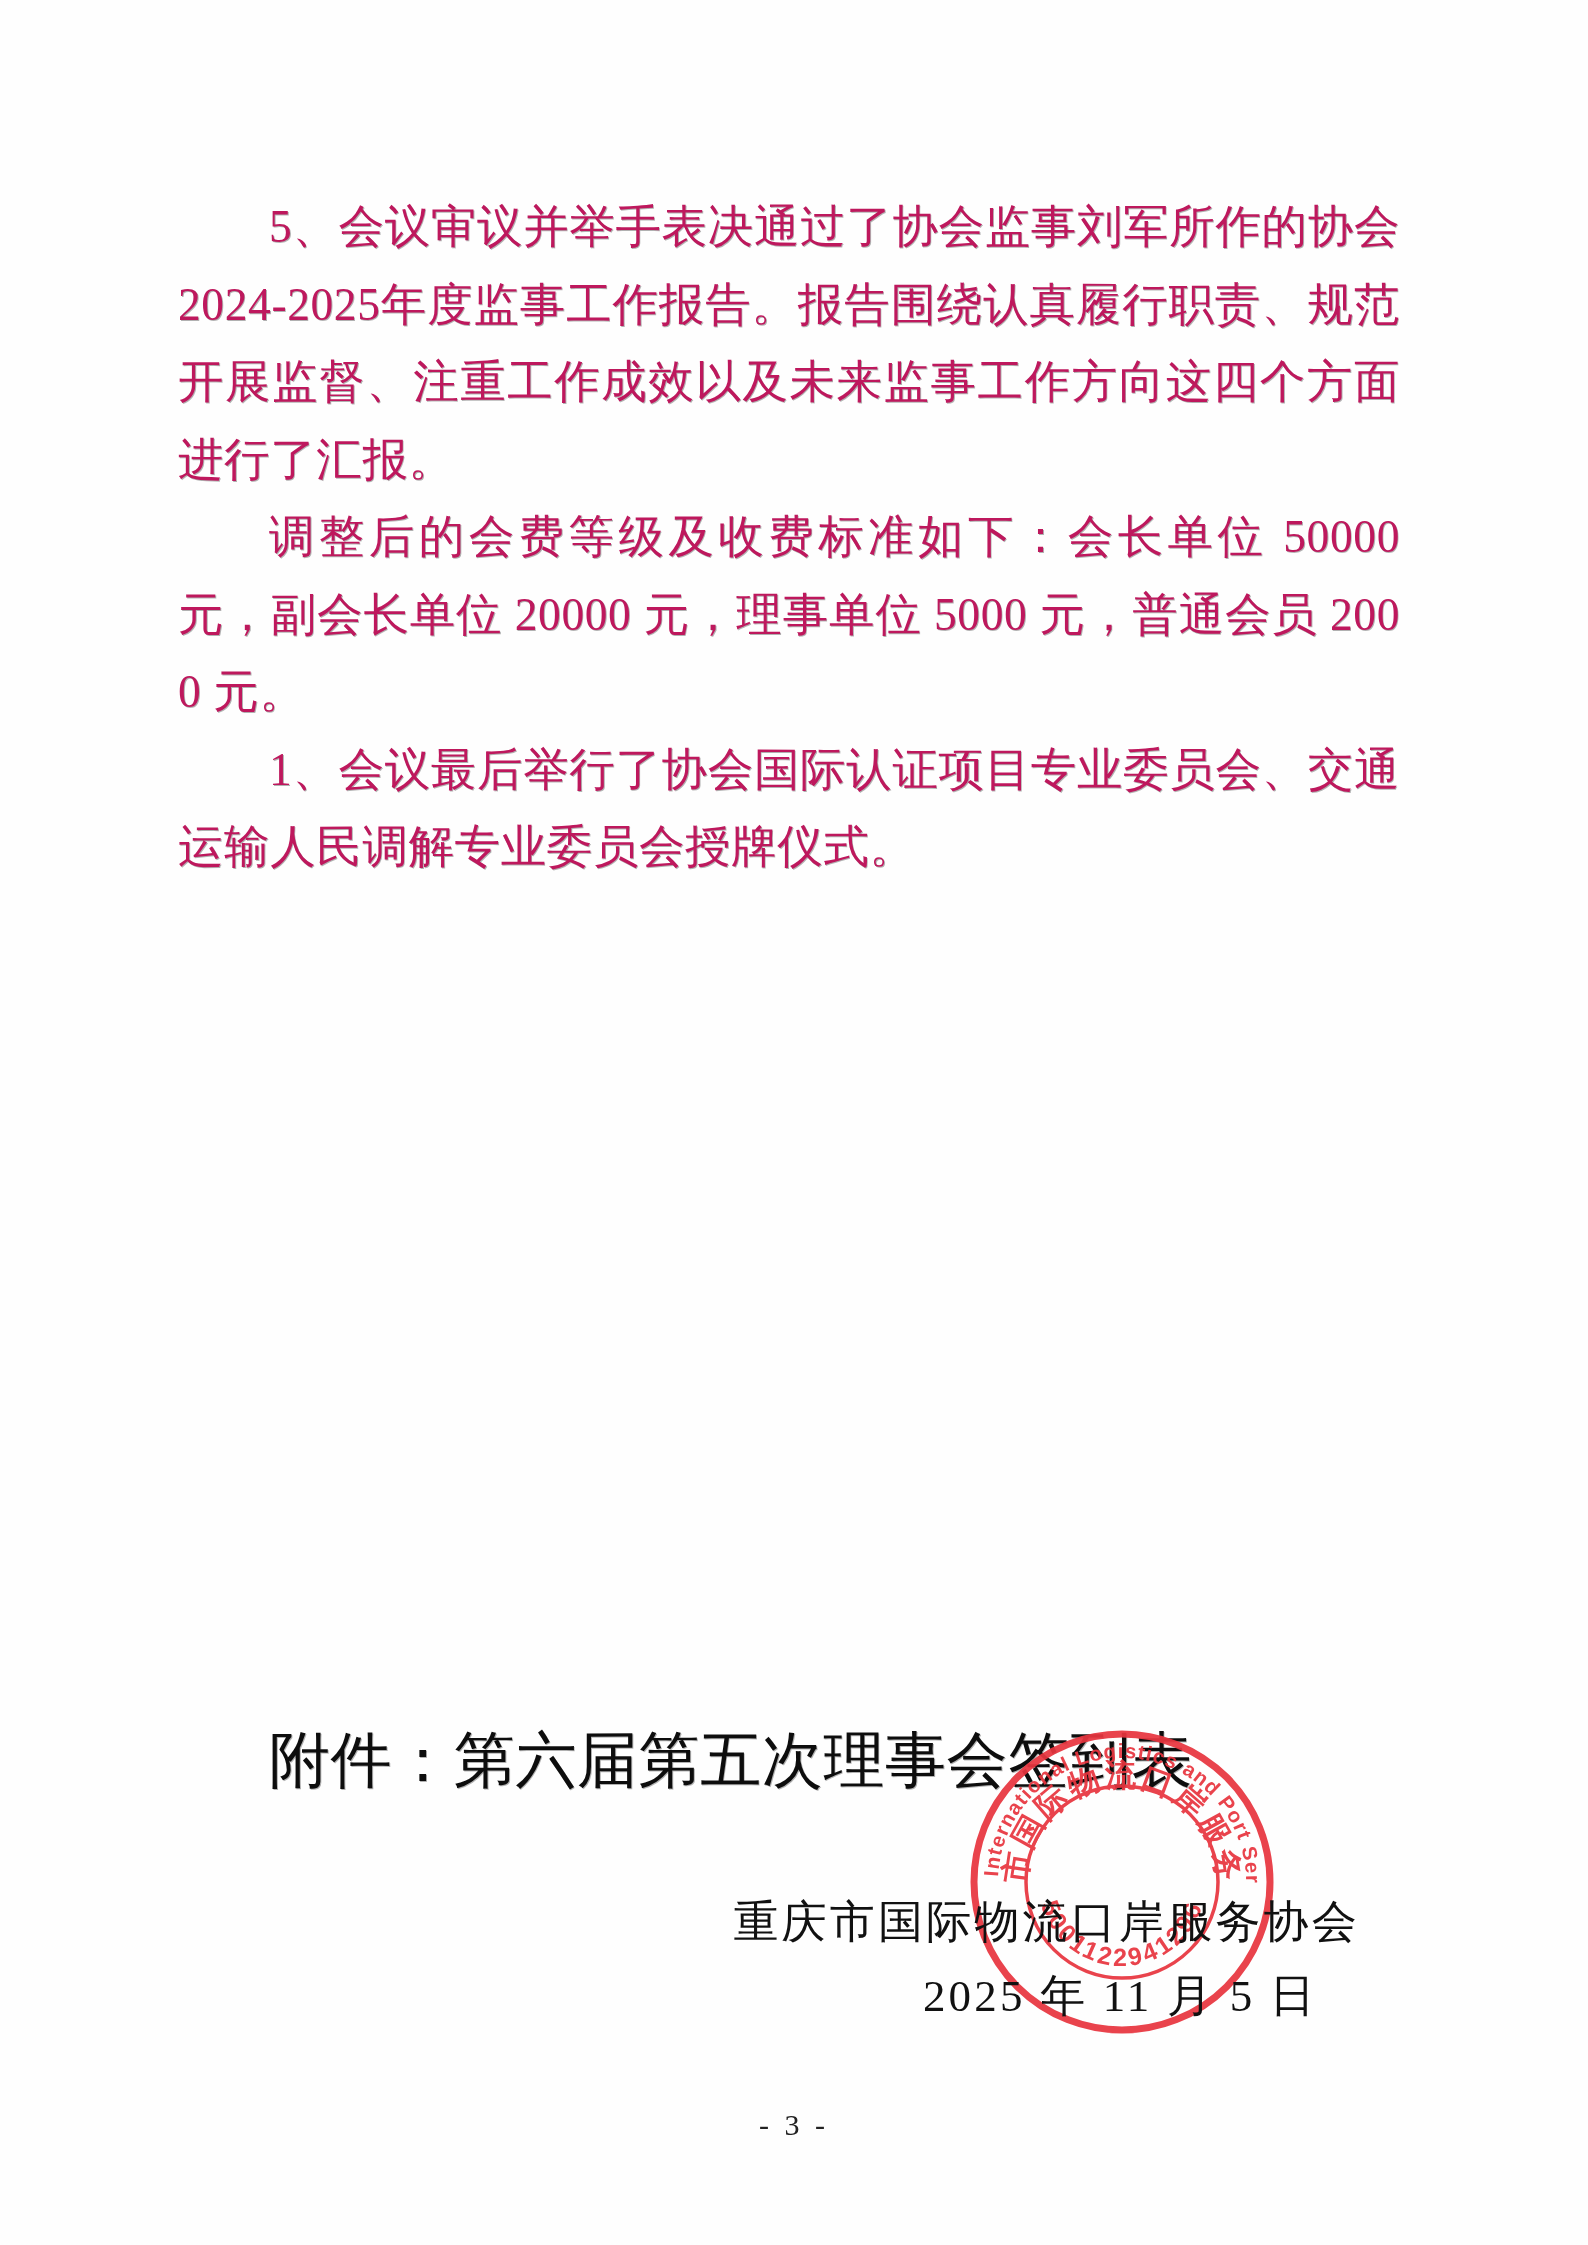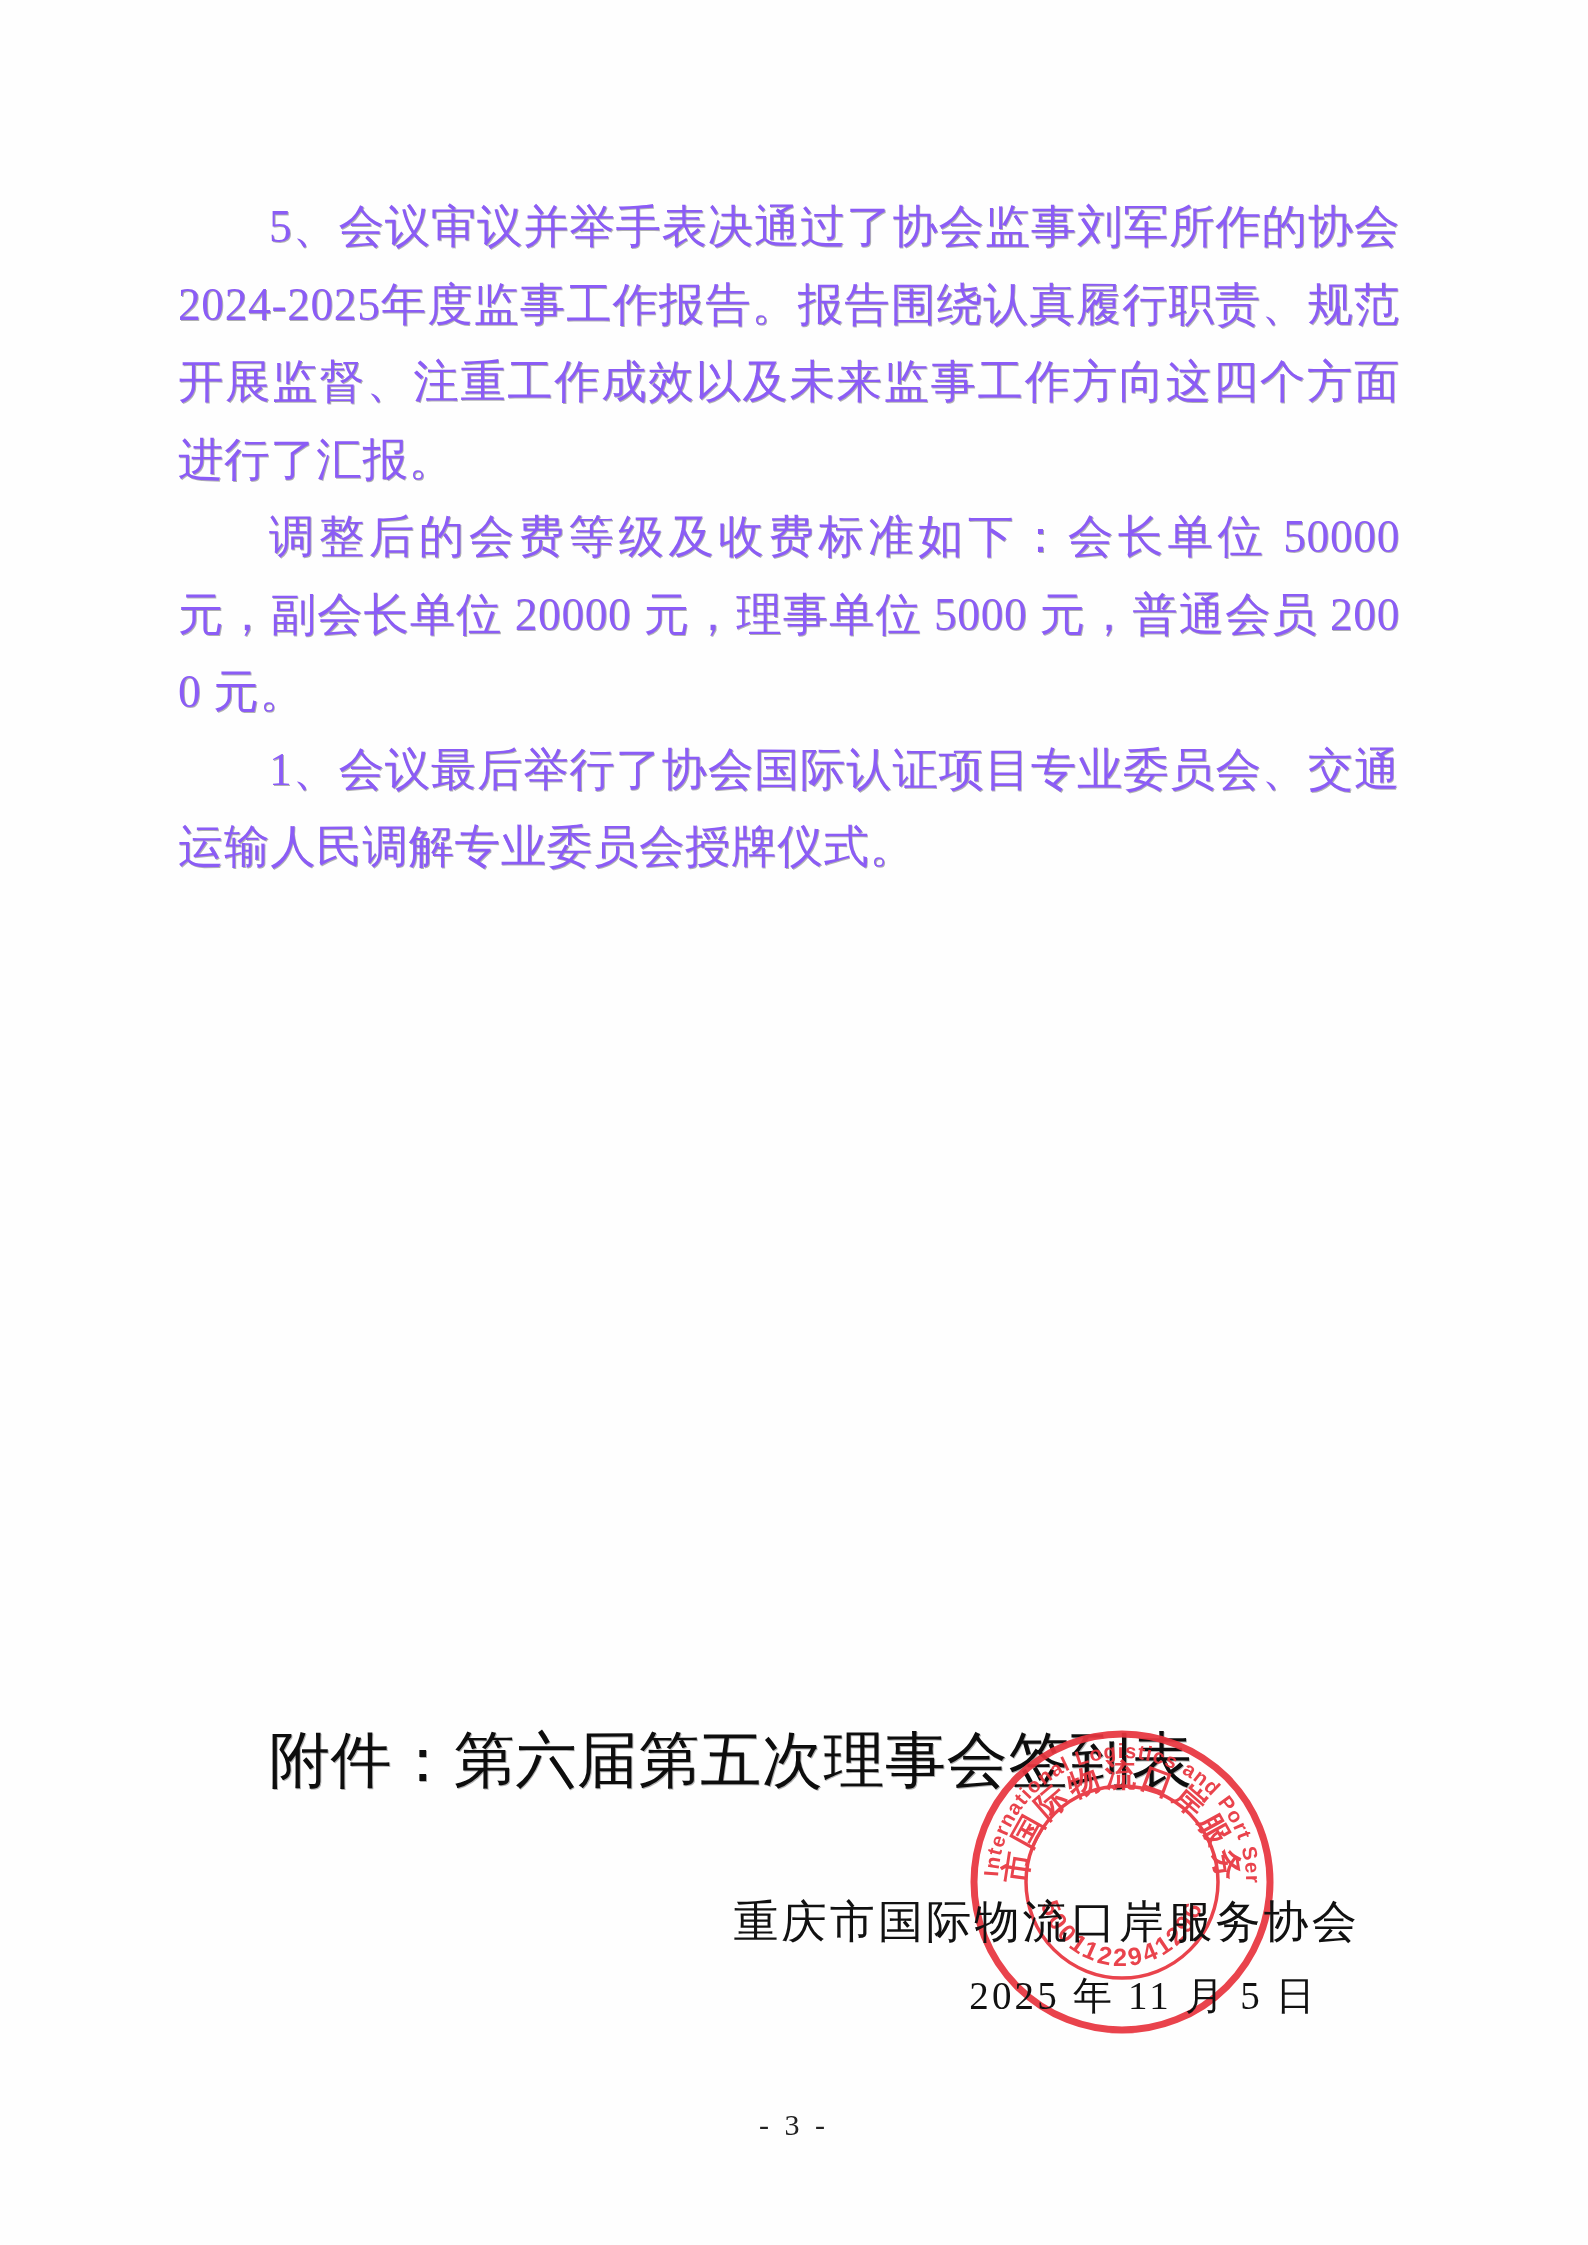--- a/index.html
+++ b/index.html
@@ -16,21 +16,21 @@
   }
   .body-area {
     position:absolute;
     left:178px;
     top:188px;
     width:1222px;
   }
   .para {
     font-size:45.5px;
     line-height:77.5px;
-    color:#8b5cf6;
+    color:#be185d;
     text-align:justify;
     text-justify:inter-ideograph;
     letter-spacing:0.6px;
     text-indent:91px;
     font-family:"Liberation Serif","DejaVu Serif",serif;
     font-weight:400;
     white-space:normal;
     word-break:break-all;
     text-shadow:0.9px 0.9px 0px rgba(0,0,0,0.30);
   }
@@ -60,21 +60,21 @@
   }
   .sign-org {
     font-size:45px;
     line-height:74px;
     color:#111111;
     letter-spacing:3.2px;
     padding-right:40px;
     font-family:"Liberation Serif","DejaVu Serif",serif;
   }
   .sign-date {
-    font-size:39px;
+    font-size:45px;
     line-height:74px;
     color:#111111;
     letter-spacing:3.2px;
     padding-right:82px;
     font-family:"Liberation Serif","DejaVu Serif",serif;
   }
 
   
   .seal {
     position:absolute;

